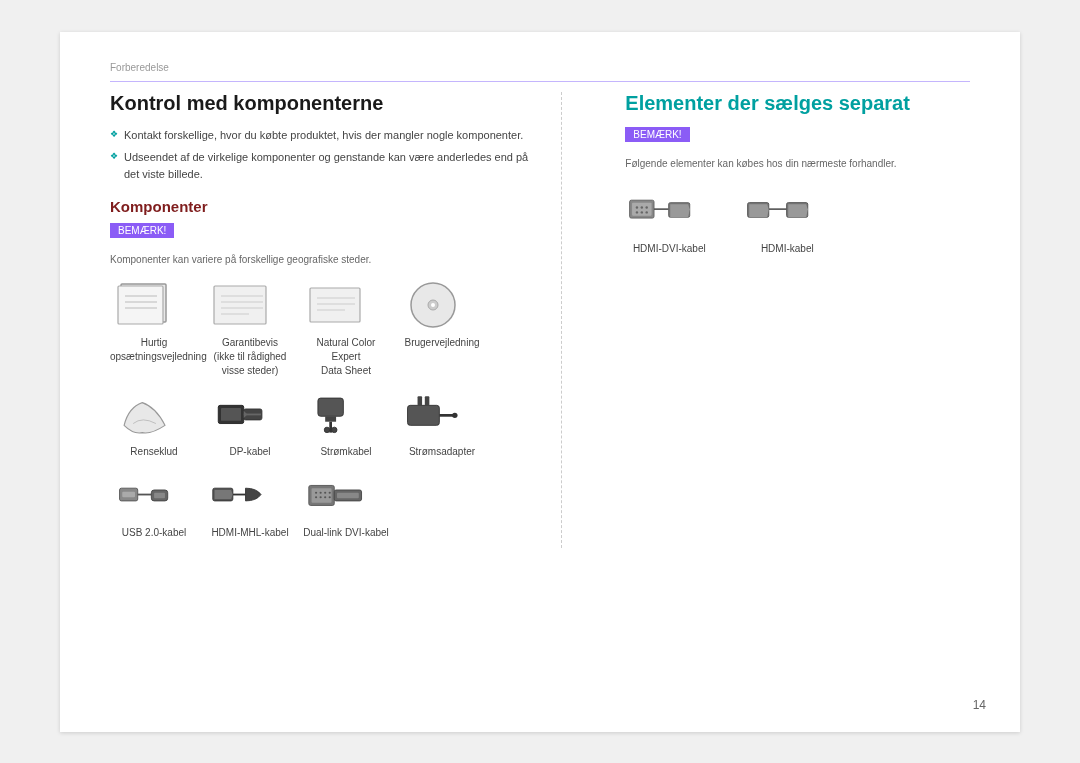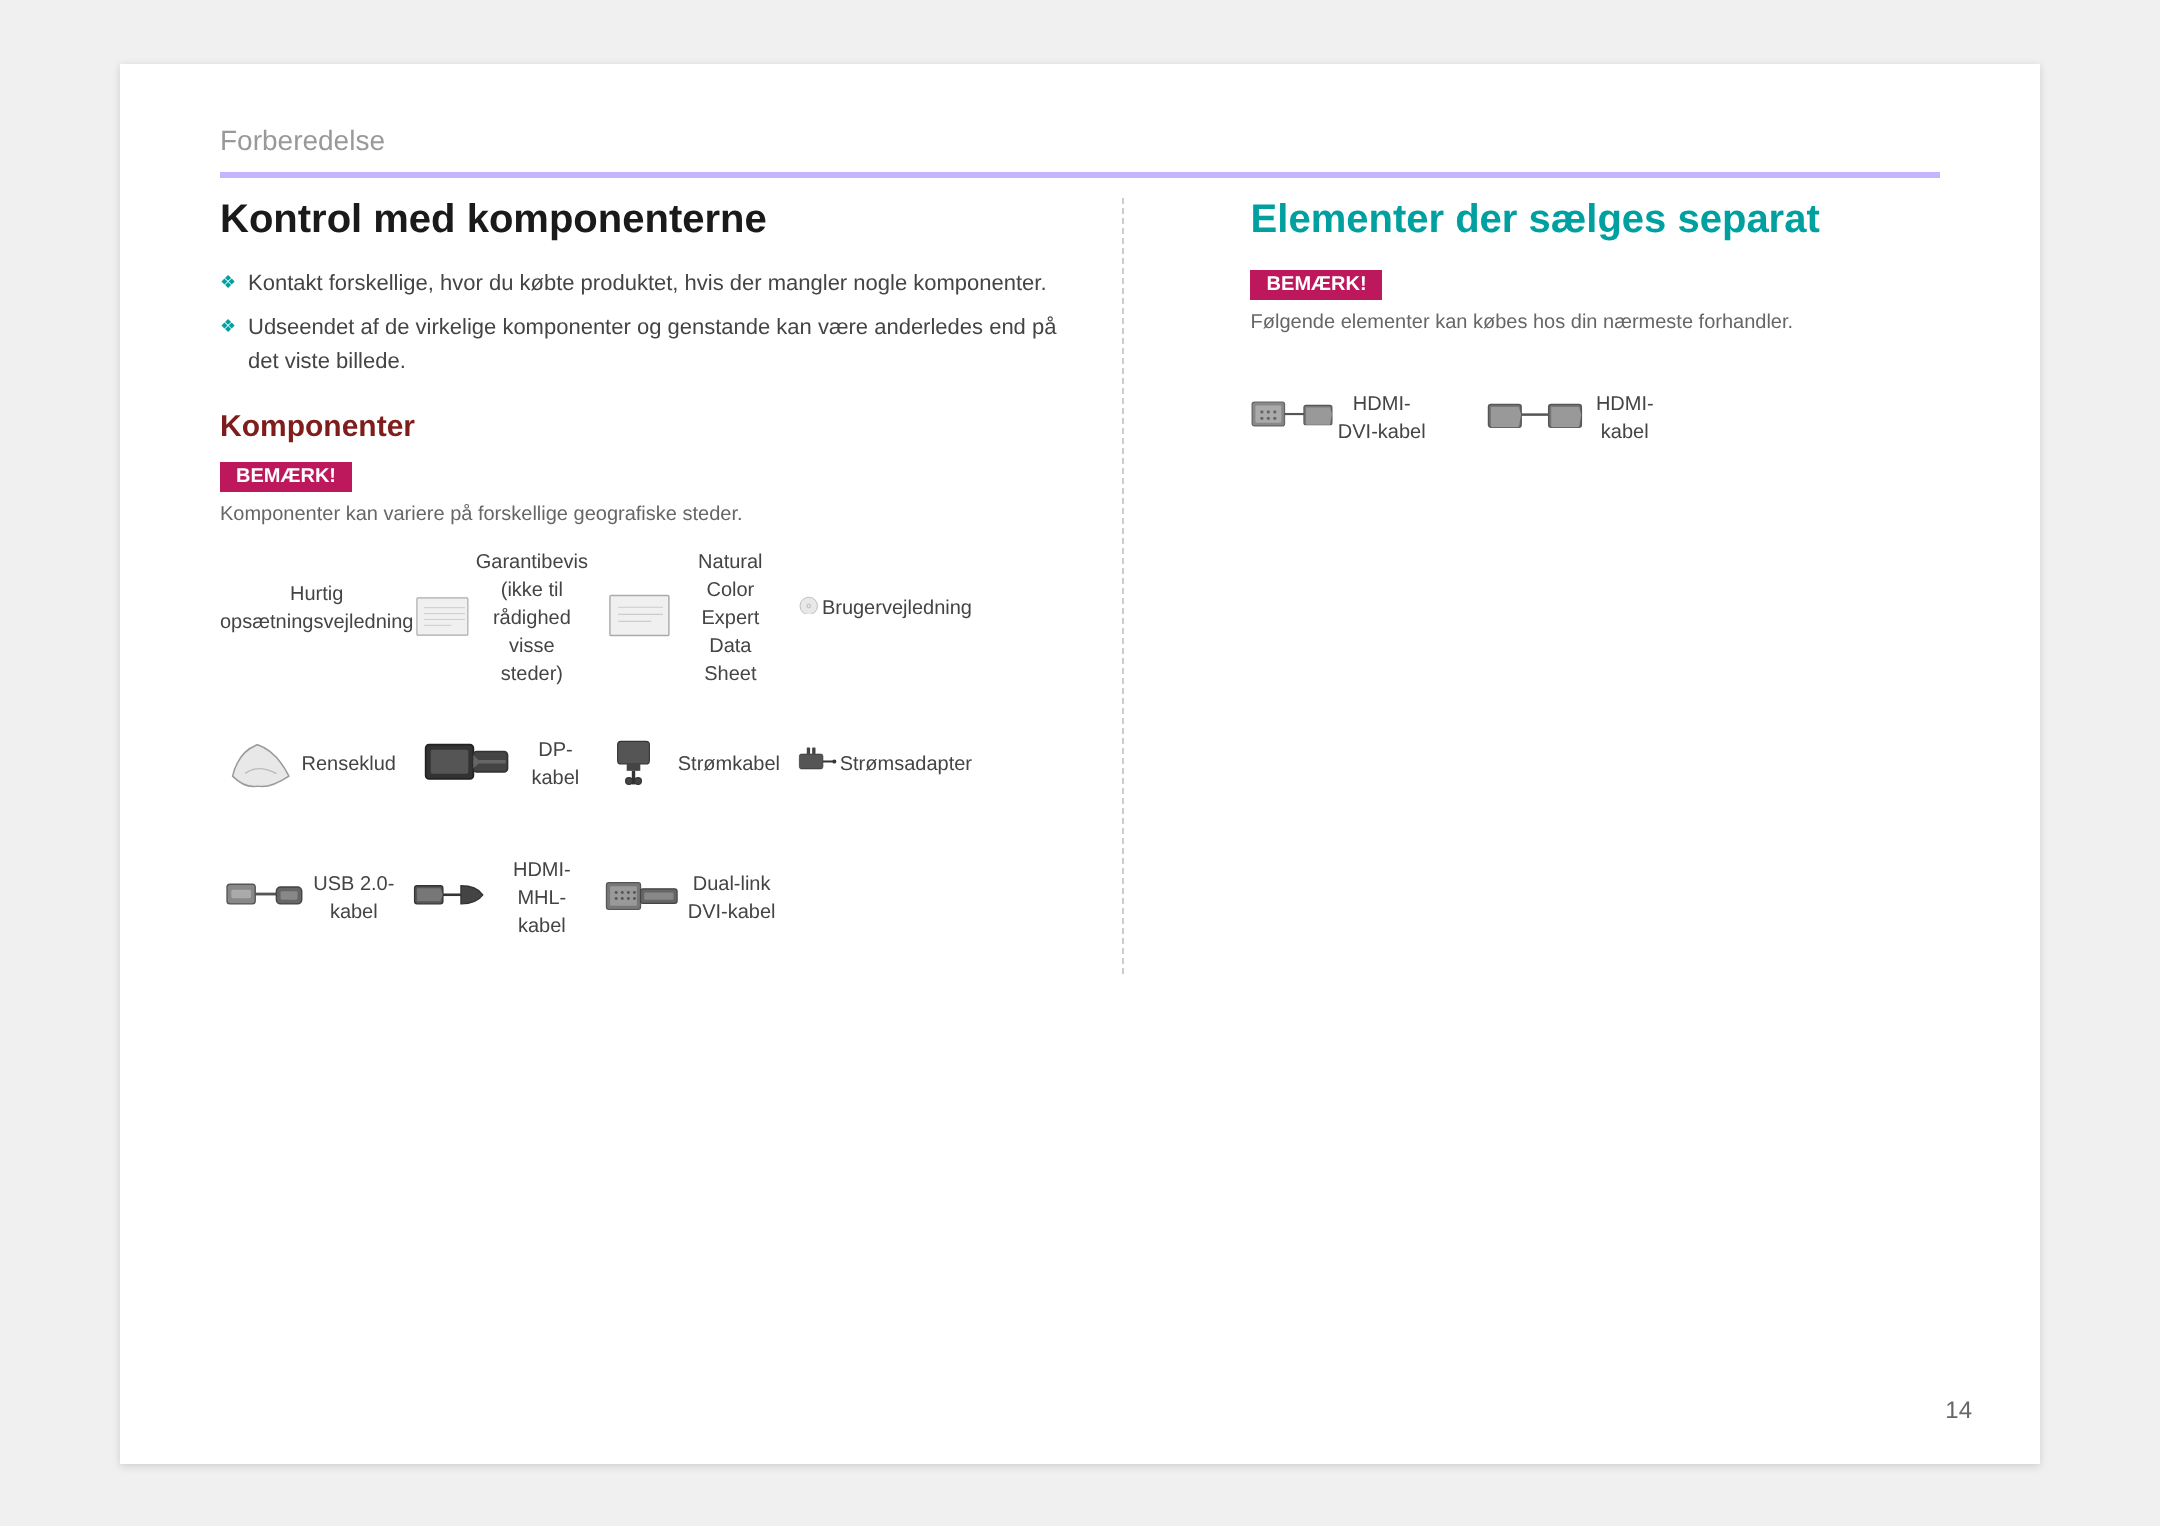--- a/index.html
+++ b/index.html
@@ -16,25 +16,25 @@
     }
     .page {
       width: 960px;
       height: 700px;
       background: #fff;
       padding: 30px 50px 30px 50px;
       position: relative;
       box-shadow: 0 1px 4px rgba(0,0,0,0.15);
     }
     .breadcrumb {
-      font-size: 14px;
+      font-size: 10px;
       color: #999;
       margin-bottom: 10px;
       padding-bottom: 8px;
-      border-bottom: 3px solid #c4b5fd;
+      border-bottom: 1px solid #c4b5fd;
     }
     .content-area {
       display: flex;
       gap: 53px;
       margin-top: 10px;
     }
     .left-section {
       flex: 1.1;
       border-right: 1px dashed #ccc;
       padding-right: 30px;
@@ -74,42 +74,41 @@
     }
     .sub-section-title {
       font-size: 15px;
       font-weight: bold;
       color: #7f1d1d;
       margin-bottom: 8px;
       margin-top: 8px;
     }
     .bemærk-badge {
       display: inline-block;
-      background: #be185d;
+      background: #8b5cf6;
       color: #fff;
       font-size: 10px;
-      font-weight: bold;
+      font-weight: normal;
       padding: 2px 8px;
-      margin-bottom: 6px;
+      margin-bottom: 16px;
     }
     .note-text {
       font-size: 10px;
       color: #666;
       margin-bottom: 12px;
     }
     .components-row {
       display: flex;
       gap: 8px;
       align-items: flex-start;
       margin-bottom: 8px;
     }
     .component-item {
       display: flex;
-      flex-direction: row;
-      align-items: center;
+      flex-direction: column;
       width: 88px;
       font-size: 10px;
       color: #444;
       text-align: center;
       line-height: 1.4;
     }
     .component-icon {
       width: 70px;
       height: 55px;
       display: flex;

